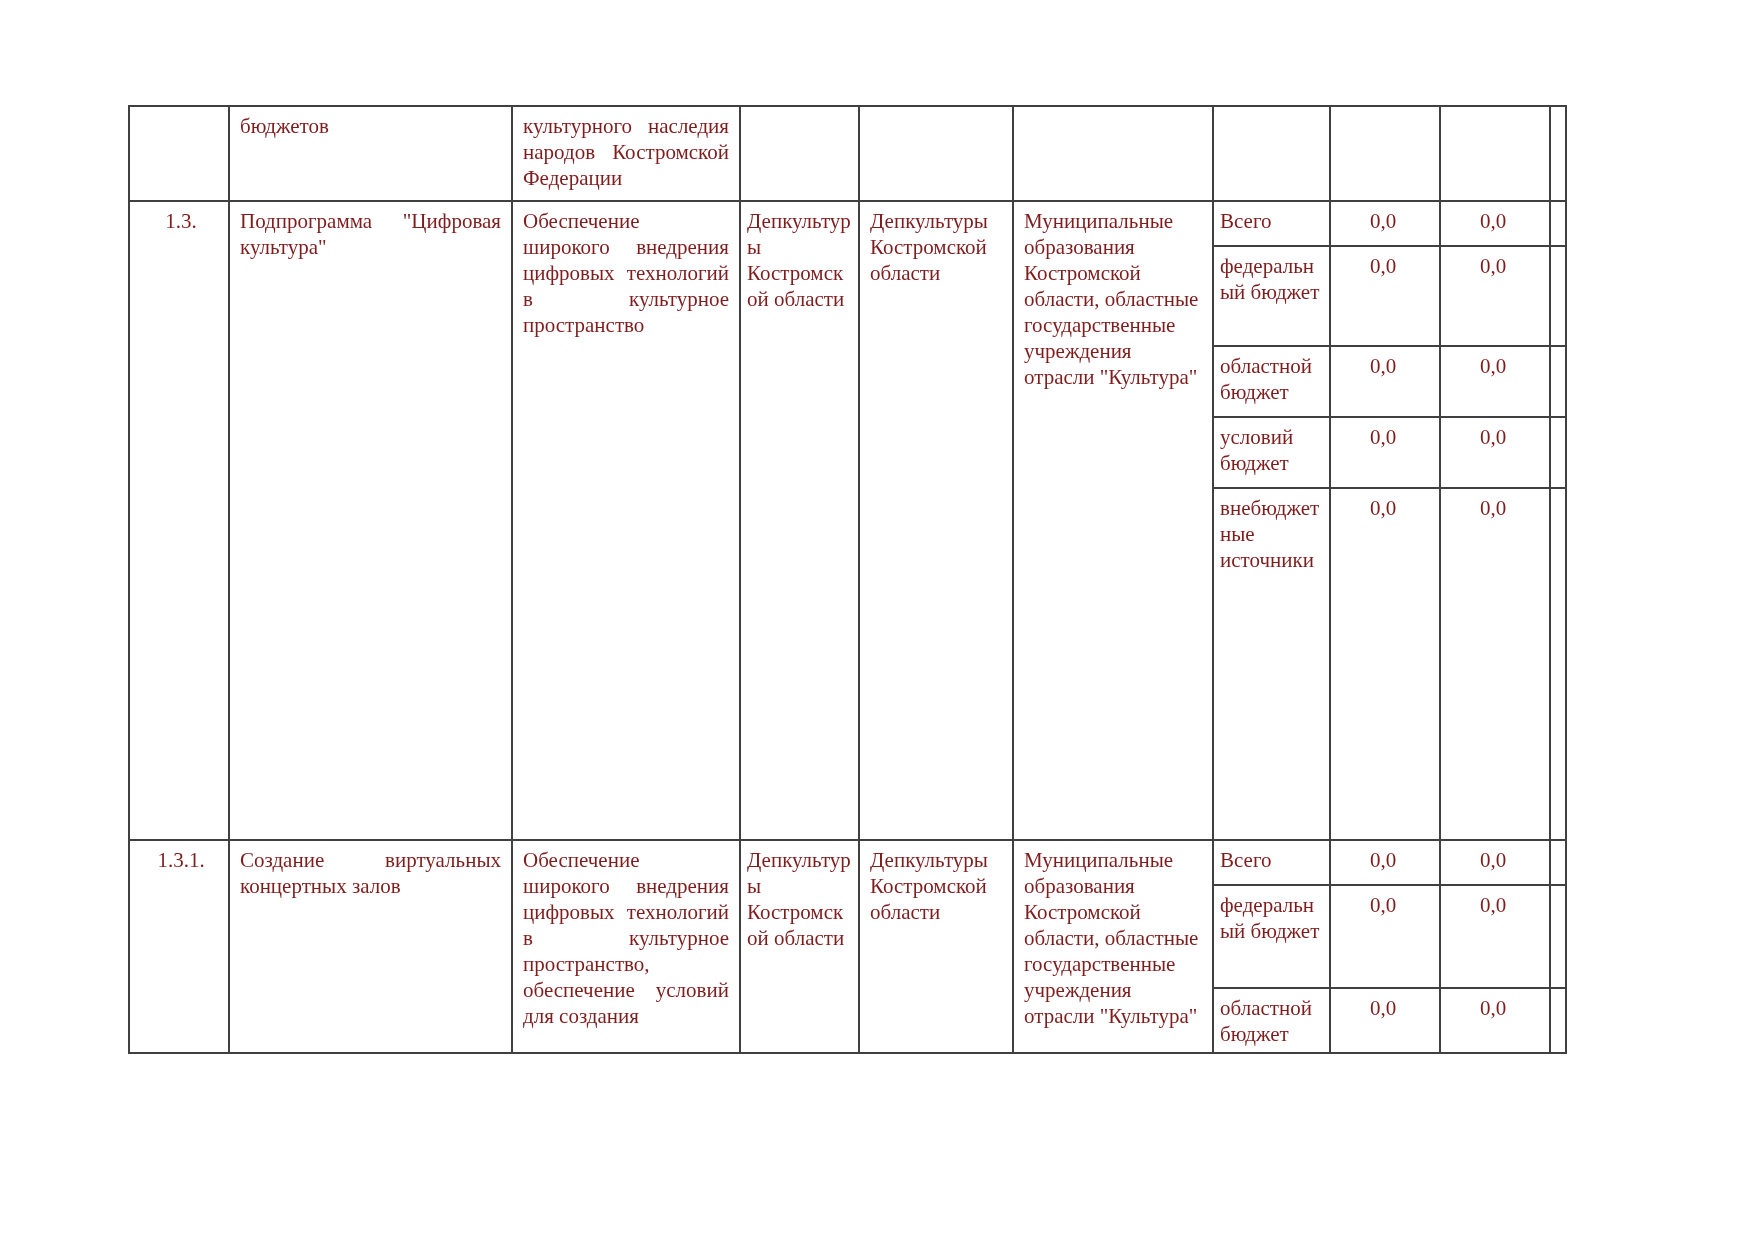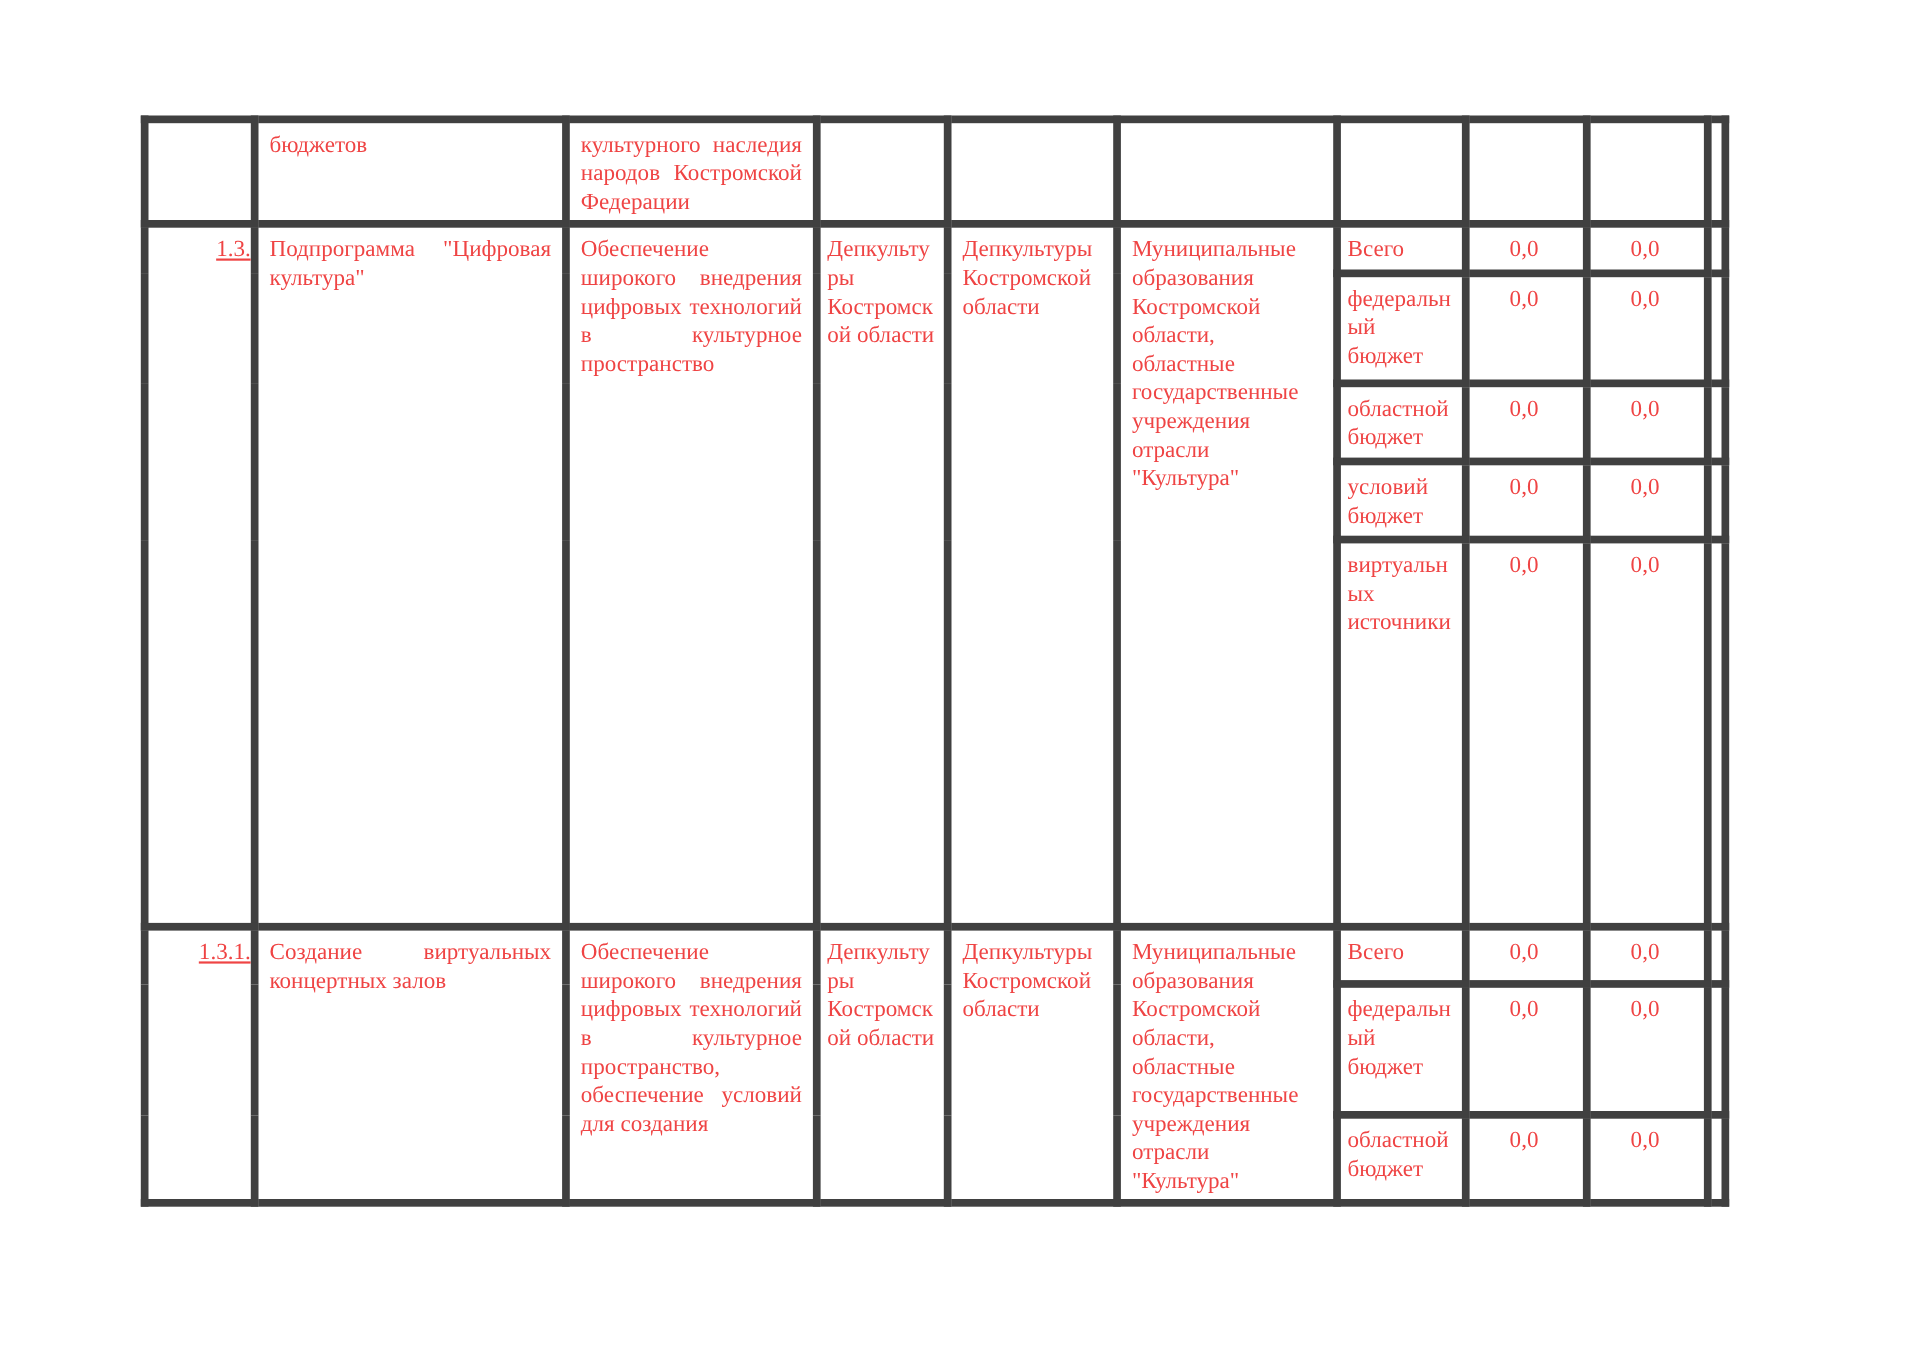--- a/index.html
+++ b/index.html
@@ -12,29 +12,29 @@
   }
   .doc-table {
     position: absolute;
     left: 128px;
     top: 105px;
     width: 1437px;
     border-collapse: collapse;
     table-layout: fixed;
   }
   .doc-table td {
-    border: 7px solid #404040;
+    border: 2px solid #404040;
     vertical-align: top;
     font-size: 21px;
     line-height: 26px;
-    color: #ef4444;
+    color: #7f1d1d;
     padding: 6px 10px 4px 10px;
     overflow: hidden;
   }
-  td.c-num  { text-align: right; padding-left: 4px; padding-right: 0; text-decoration: underline; }
+  td.c-num  { text-align: center; padding-left: 4px; padding-right: 0; }
   td.c-just { text-align: justify; }
   td.c-break{ overflow-wrap: break-word; word-wrap: break-word; padding-left: 6px; padding-right: 6px; }
   td.c-val  { text-align: center; padding-left: 0; padding-right: 4px; }
   td.c-edge { padding: 0; }
 
   
   tr.h-cont { height: 95px; }
   tr.h-s1 { height: 45px; }
   tr.h-s2 { height: 100px; }
   tr.h-s3 { height: 71px; }
@@ -99,21 +99,21 @@
       <td class="c-val">0,0</td>
       <td class="c-edge"></td>
     </tr>
     <tr class="h-s4">
       <td class="c-break">условий бюджет</td>
       <td class="c-val">0,0</td>
       <td class="c-val">0,0</td>
       <td class="c-edge"></td>
     </tr>
     <tr class="h-s5">
-      <td class="c-break">виртуальных источники</td>
+      <td class="c-break">внебюджетные источники</td>
       <td class="c-val">0,0</td>
       <td class="c-val">0,0</td>
       <td class="c-edge"></td>
     </tr>
 
     <tr class="h-t1">
       <td class="c-num" rowspan="3">1.3.1.</td>
       <td class="c-just" rowspan="3">Создание виртуальных концертных залов</td>
       <td class="c-just" rowspan="3">Обеспечение широкого внедрения цифровых технологий в культурное пространство, обеспечение условий для создания</td>
       <td class="c-break" rowspan="3">Депкультуры Костромской области</td>

